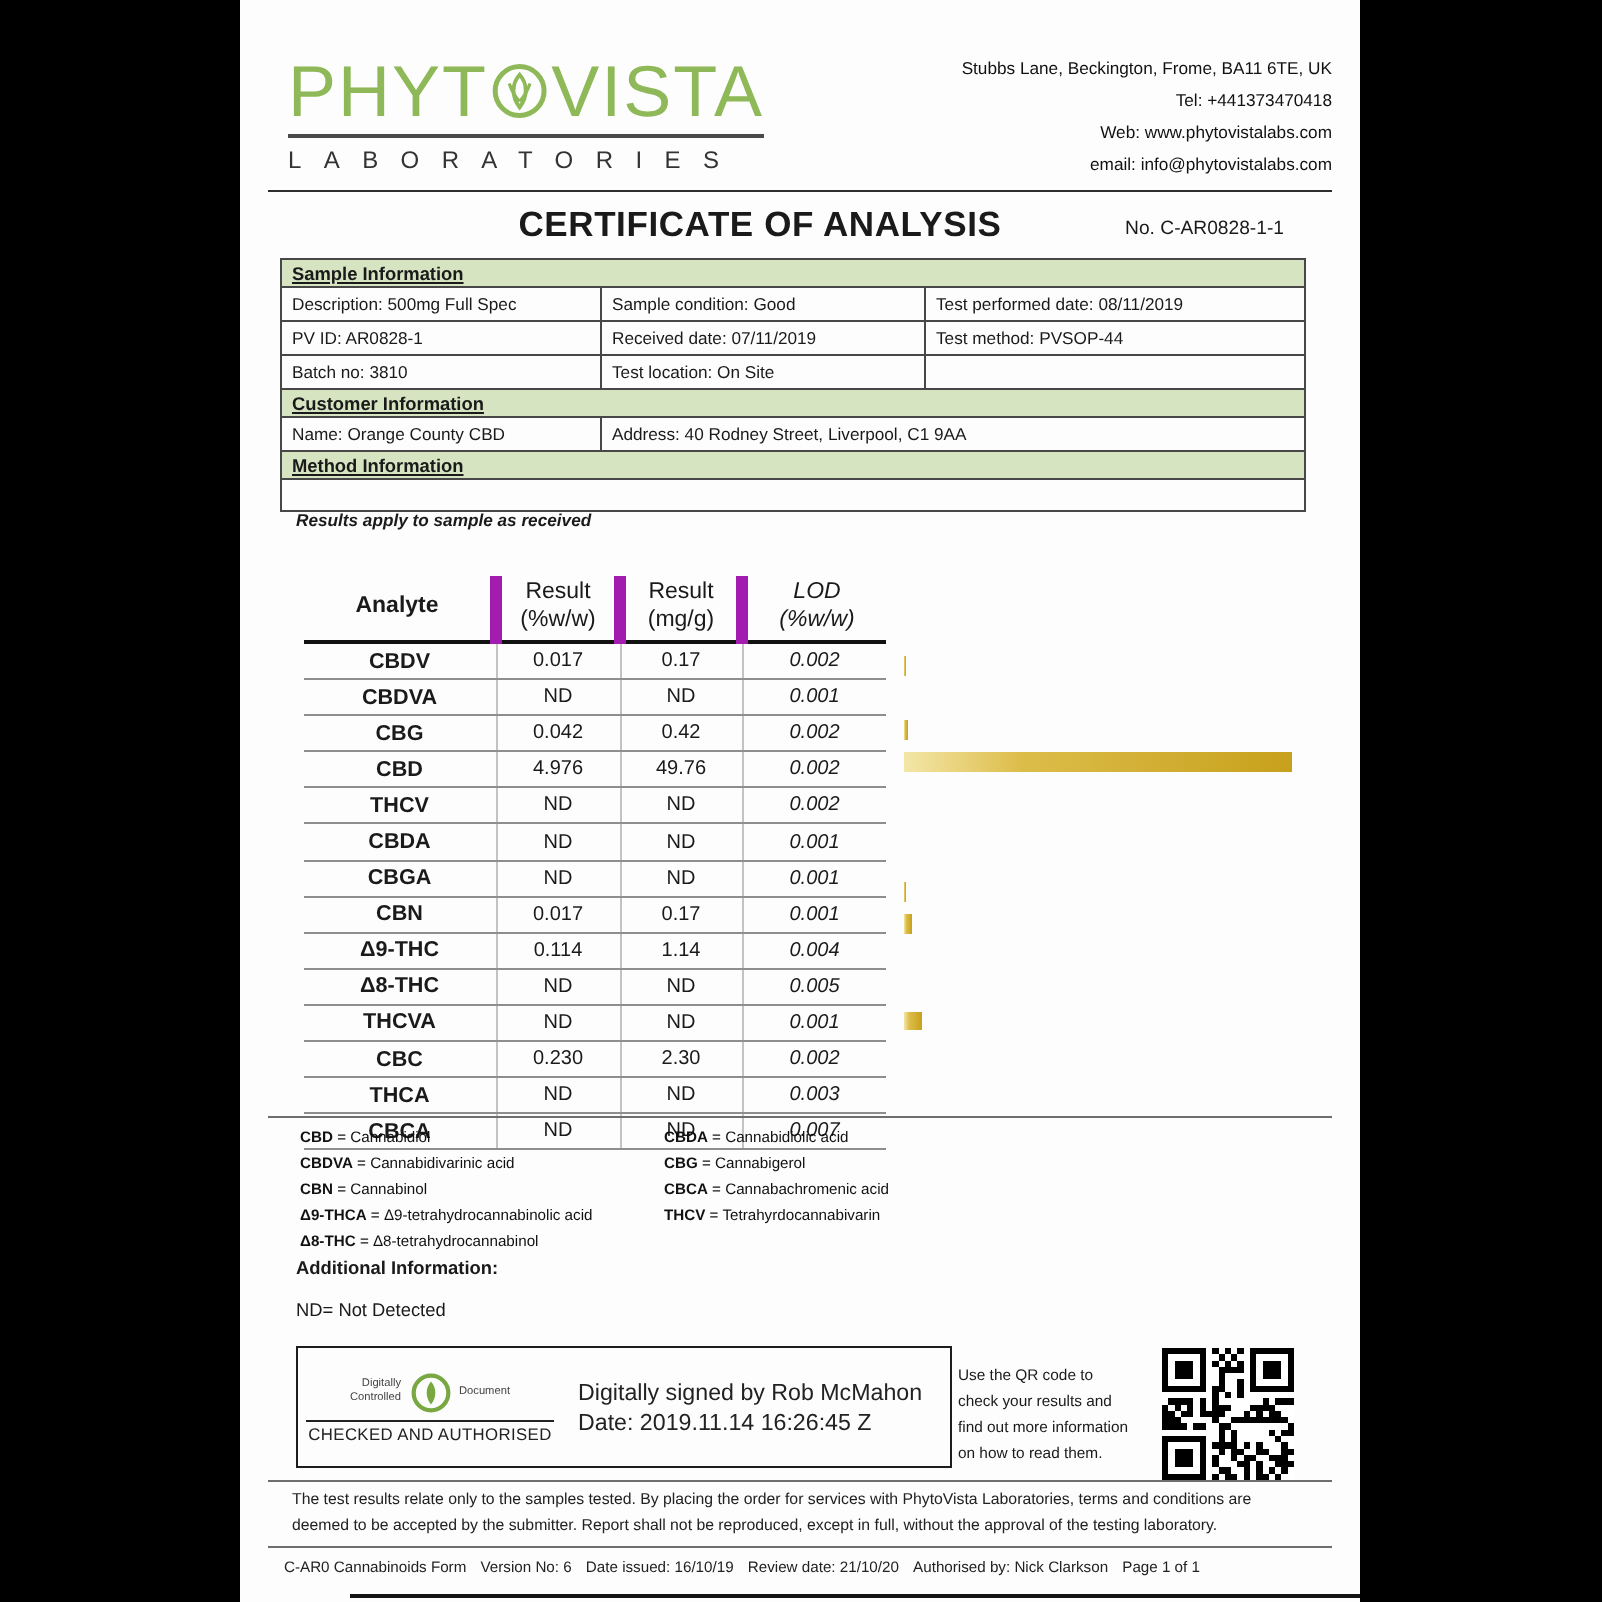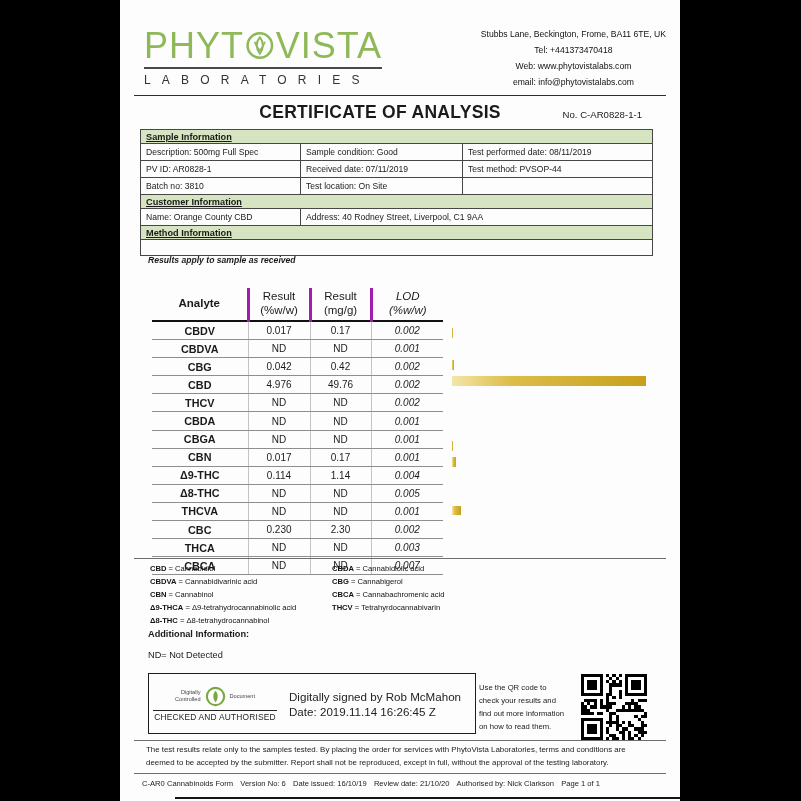--- a/index.html
+++ b/index.html
@@ -5,21 +5,21 @@
   html,body{margin:0;padding:0;width:801px;height:801px;background:#000;overflow:hidden;
             font-family:"Liberation Sans",sans-serif;color:#1a1a1a;}
   .page{position:absolute;left:120px;top:0;width:560px;height:801px;background:#fdfdfd;}
 
   
   .logo{position:absolute;left:24px;top:28px;width:238px;}
   .brand{display:flex;align-items:center;color:#8fb959;font-size:36px;line-height:36px;font-weight:400;letter-spacing:1px;}
   .brand svg{margin:0 1px 2px 1px;}
   .lab{border-top:2px solid #4a4a4a;margin-top:3px;padding-top:4px;font-size:12px;letter-spacing:11.2px;
        color:#333;white-space:nowrap;font-weight:500;}
-  .contact{position:absolute;right:14px;top:26px;text-align:center;font-size:8.6px;line-height:16px;color:#111;}
+  .contact{position:absolute;right:14px;top:26px;text-align:right;font-size:8.6px;line-height:16px;color:#111;}
   .rule{position:absolute;left:14px;right:14px;border-top:1.6px solid #2e2e2e;height:0;}
 
   
   .coa-title{position:absolute;top:102px;left:90px;width:340px;text-align:center;
              font-size:17.5px;font-weight:bold;letter-spacing:0.3px;}
   .doc-no{position:absolute;top:109px;right:38px;font-size:9.6px;}
 
   
   table{border-collapse:collapse;}
   .info-table{position:absolute;left:20px;top:129px;width:512px;font-size:8.6px;table-layout:fixed;}
@@ -31,21 +31,21 @@
   .results-note{position:absolute;top:255px;left:28px;font-size:8.6px;font-style:italic;font-weight:bold;}
   .profile-title{position:absolute;top:266px;left:110px;width:340px;text-align:center;
                  font-size:14.5px;font-weight:bold;letter-spacing:0.4px;}
 
   
   .profile-table{position:absolute;left:32px;top:288px;width:291px;}
   .profile-table col.c1{width:96px}.profile-table col.c2{width:62px}
   .profile-table col.c3{width:61px}.profile-table col.c4{width:72px}
   .profile-table thead td{font-size:11.5px;text-align:center;border-bottom:2.2px solid #111;
                           padding:2px 0 3px 0;line-height:13.5px;}
-  .profile-table thead td + td{border-left:3px solid #a21caf;}
+  .profile-table thead td + td{border-left:6px solid #a21caf;}
   .profile-table thead td.lod{font-style:italic;}
   .profile-table tbody td{height:15.1px;text-align:center;border-bottom:1px solid #8e8e8e;font-size:10px;}
   .profile-table tbody td + td{border-left:1px solid #c3c3c3;}
   .profile-table tbody td.an{font-weight:bold;font-size:10.8px;}
   .profile-table tbody td.lod{font-style:italic;}
 
   
   .bars{position:absolute;left:332px;top:326px;width:200px;height:228px;}
   .bar{position:absolute;left:0;height:9.5px;background:linear-gradient(90deg,#f3e6a8 0%,#ddbd4a 30%,#c7a11c 100%);}
 

